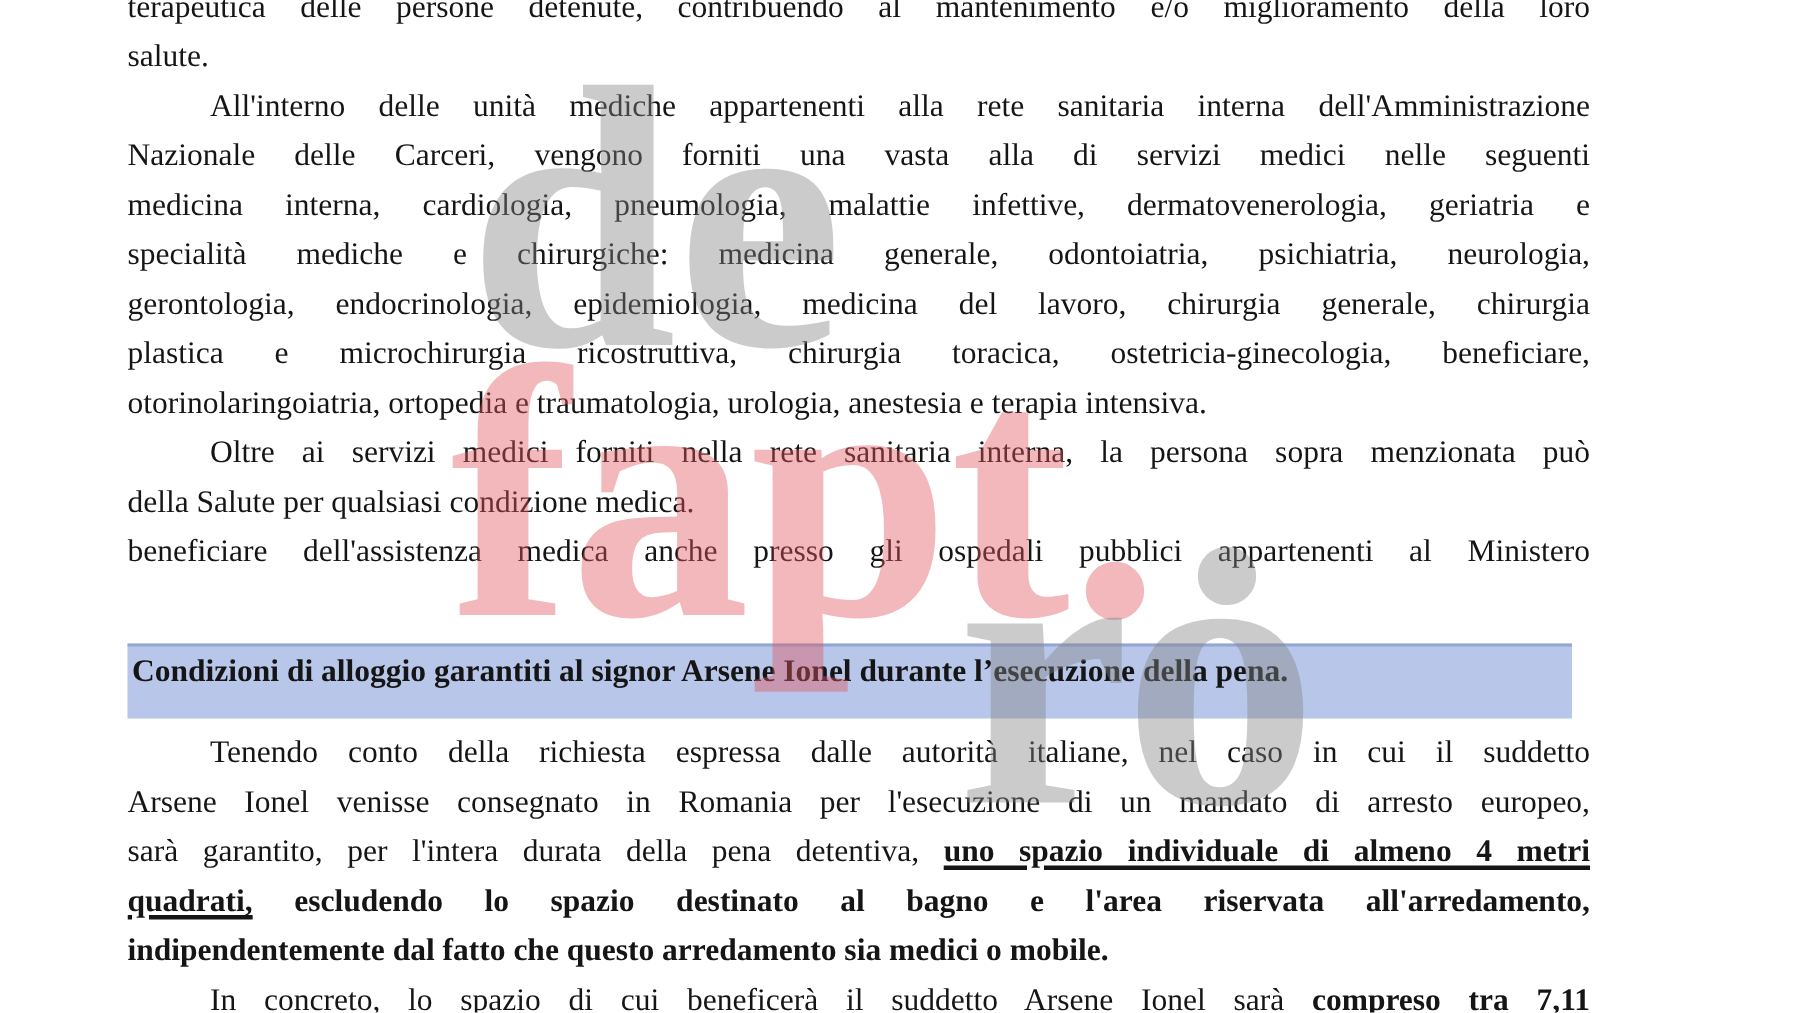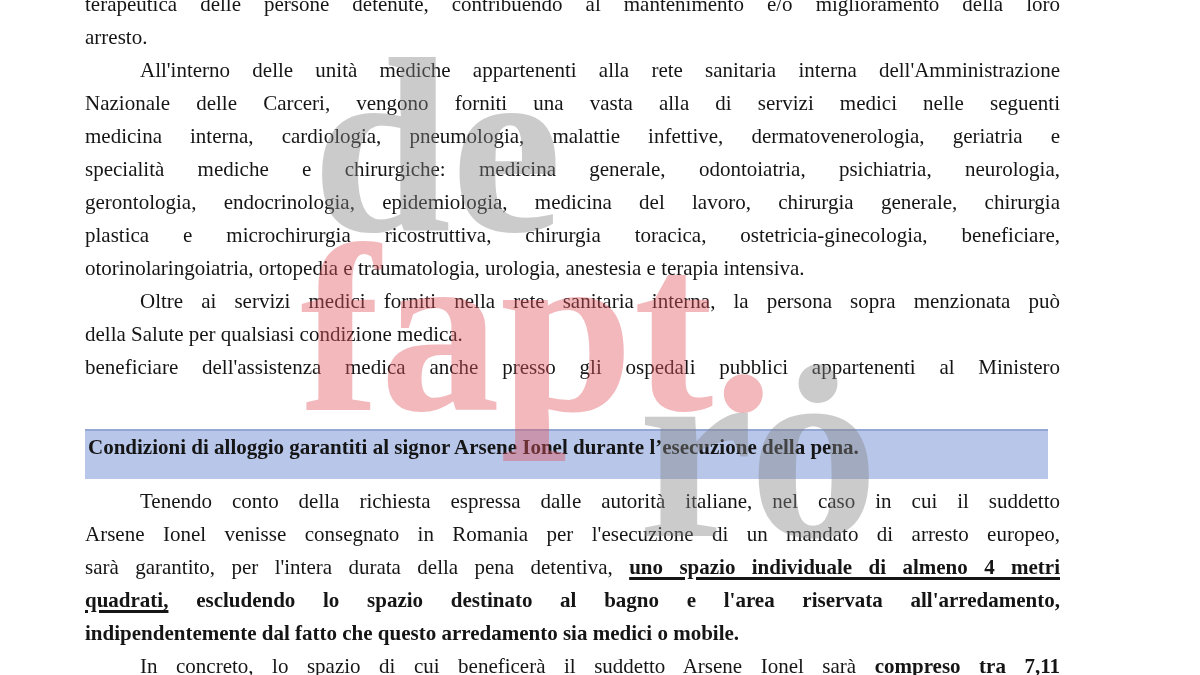--- a/index.html
+++ b/index.html
@@ -25,21 +25,21 @@
 </style>
 </head>
 <body>
 
 <div class="stage">
 
   <div class="doc" style="color: rgb(21, 21, 21);">
     <div>
         <div class="para">
           <div class="line j"><span class="">terapeutica delle persone detenute, contribuendo al mantenimento e/o miglioramento della loro</span></div>
-          <div class="line"><span class="">arresto.</span></div>
+          <div class="line"><span class="">salute.</span></div>
         </div>
         <div class="para">
           <div class="line j ind"><span class="">All'interno delle unità mediche appartenenti alla rete sanitaria interna dell'Amministrazione</span></div>
           <div class="line j"><span class="">Nazionale delle Carceri, vengono forniti una vasta alla di servizi medici nelle seguenti</span></div>
           <div class="line j"><span class="">medicina interna, cardiologia, pneumologia, malattie infettive, dermatovenerologia, geriatria e</span></div>
           <div class="line j"><span class="">specialità mediche e chirurgiche: medicina generale, odontoiatria, psichiatria, neurologia,</span></div>
           <div class="line j"><span class="">gerontologia, endocrinologia, epidemiologia, medicina del lavoro, chirurgia generale, chirurgia</span></div>
           <div class="line j"><span class="">plastica e microchirurgia ricostruttiva, chirurgia toracica, ostetricia-ginecologia, beneficiare,</span></div>
           <div class="line"><span class="">otorinolaringoiatria, ortopedia e traumatologia, urologia, anestesia e terapia intensiva.</span></div>
         </div>

